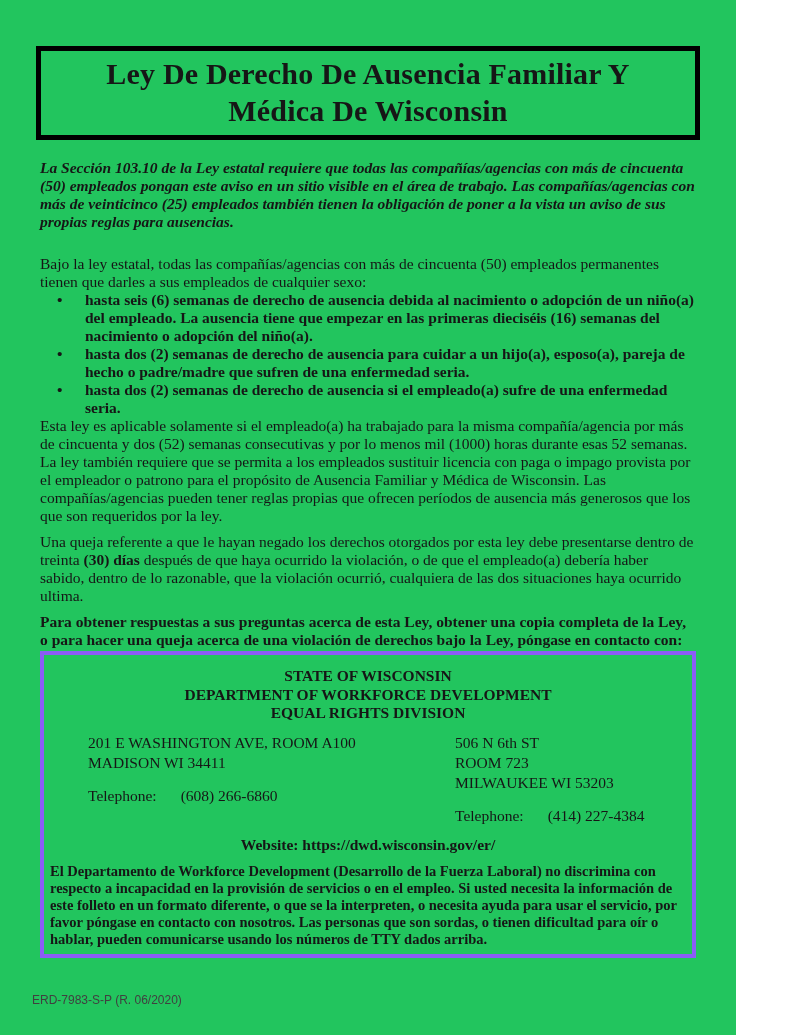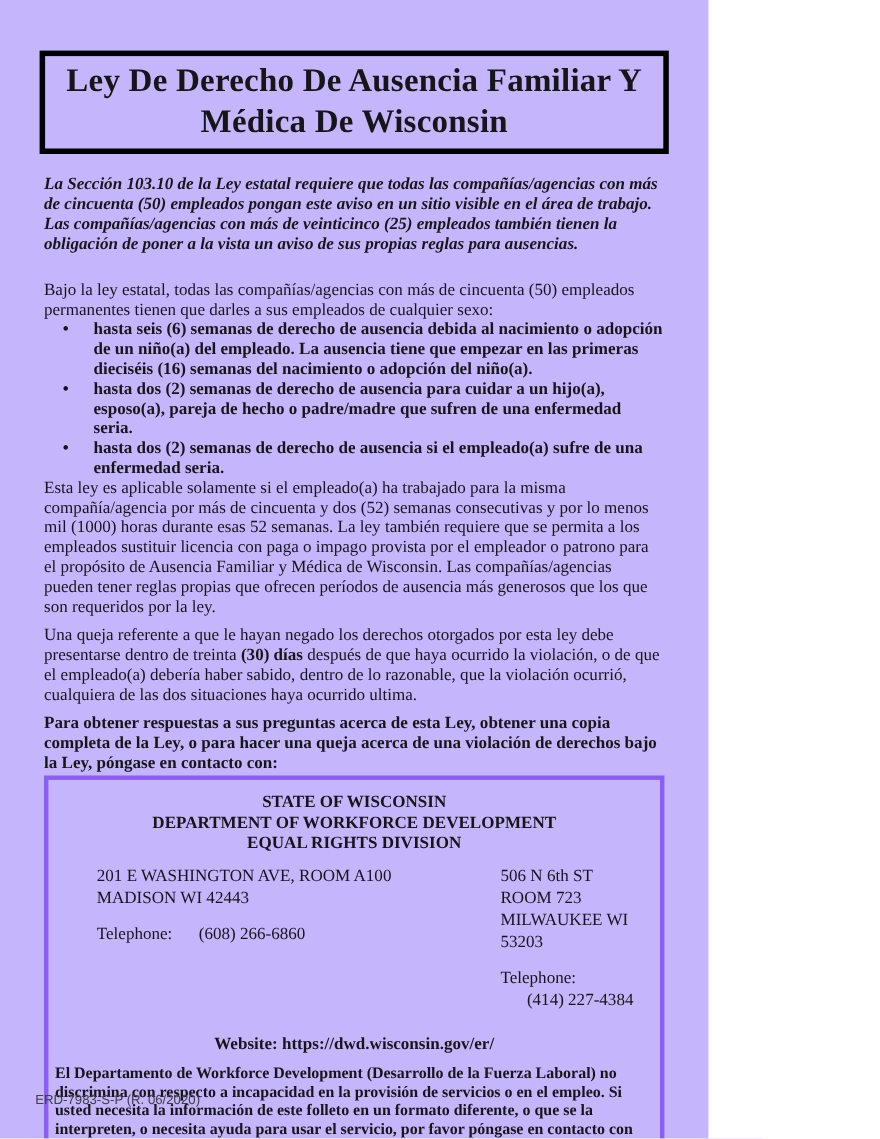--- a/index.html
+++ b/index.html
@@ -1,20 +1,20 @@
 <!DOCTYPE html>
 <html><head>
 <meta charset="utf-8">
 <style>
   html, body { margin: 0; padding: 0; background: #ffffff; }
   .page {
     position: relative;
-    width: 644px;
+    width: 736px;
     height: 1035px;
-    background: #c4b5fd;
+    background: #22c55e;
     color: #161616;
     font-family: "Liberation Serif", serif;
     overflow: hidden;
     box-sizing: border-box;
   }
   .title-box {
     margin: 46px 36px 0 36px;
     border: 5px solid #000000;
     text-align: center;
     padding: 4px 8px 6px 8px;
@@ -65,21 +65,21 @@
     margin-top: 10px;
     font-size: 15.5px;
     line-height: 20px;
   }
   .addr-col-left { margin-left: 44px; width: 367px; }
   .addr-col-right { flex: 1; }
   .tel-line { margin-top: 13px; }
   .tel-number { display: inline-block; margin-left: 24px; }
   .website-line {
     text-align: center;
-    margin-top: 20px;
+    margin-top: 9px;
     font-weight: bold;
     font-size: 15.5px;
     line-height: 20px;
   }
   .nondiscrim {
     margin: 8px 6px 0 6px;
     font-weight: bold;
     font-size: 14.5px;
     line-height: 17.2px;
   }
@@ -133,21 +133,21 @@
 
   <div class="contact-box">
 
     <div class="agency-heading">STATE OF WISCONSIN</div>
     <div class="agency-heading">DEPARTMENT OF WORKFORCE DEVELOPMENT</div>
     <div class="agency-heading">EQUAL RIGHTS DIVISION</div>
 
     <div class="addr-row">
       <div class="addr-col-left">
         <div>201 E WASHINGTON AVE, ROOM A100</div>
-        <div>MADISON WI  42443</div>
+        <div>MADISON WI  34411</div>
         <div class="tel-line"><span>Telephone:</span><span class="tel-number">(608) 266-6860</span></div>
       </div>
       <div class="addr-col-right">
         <div>506 N 6th ST</div>
         <div>ROOM 723</div>
         <div>MILWAUKEE WI  53203</div>
         <div class="tel-line"><span>Telephone:</span><span class="tel-number">(414) 227-4384</span></div>
       </div>
     </div>
 

